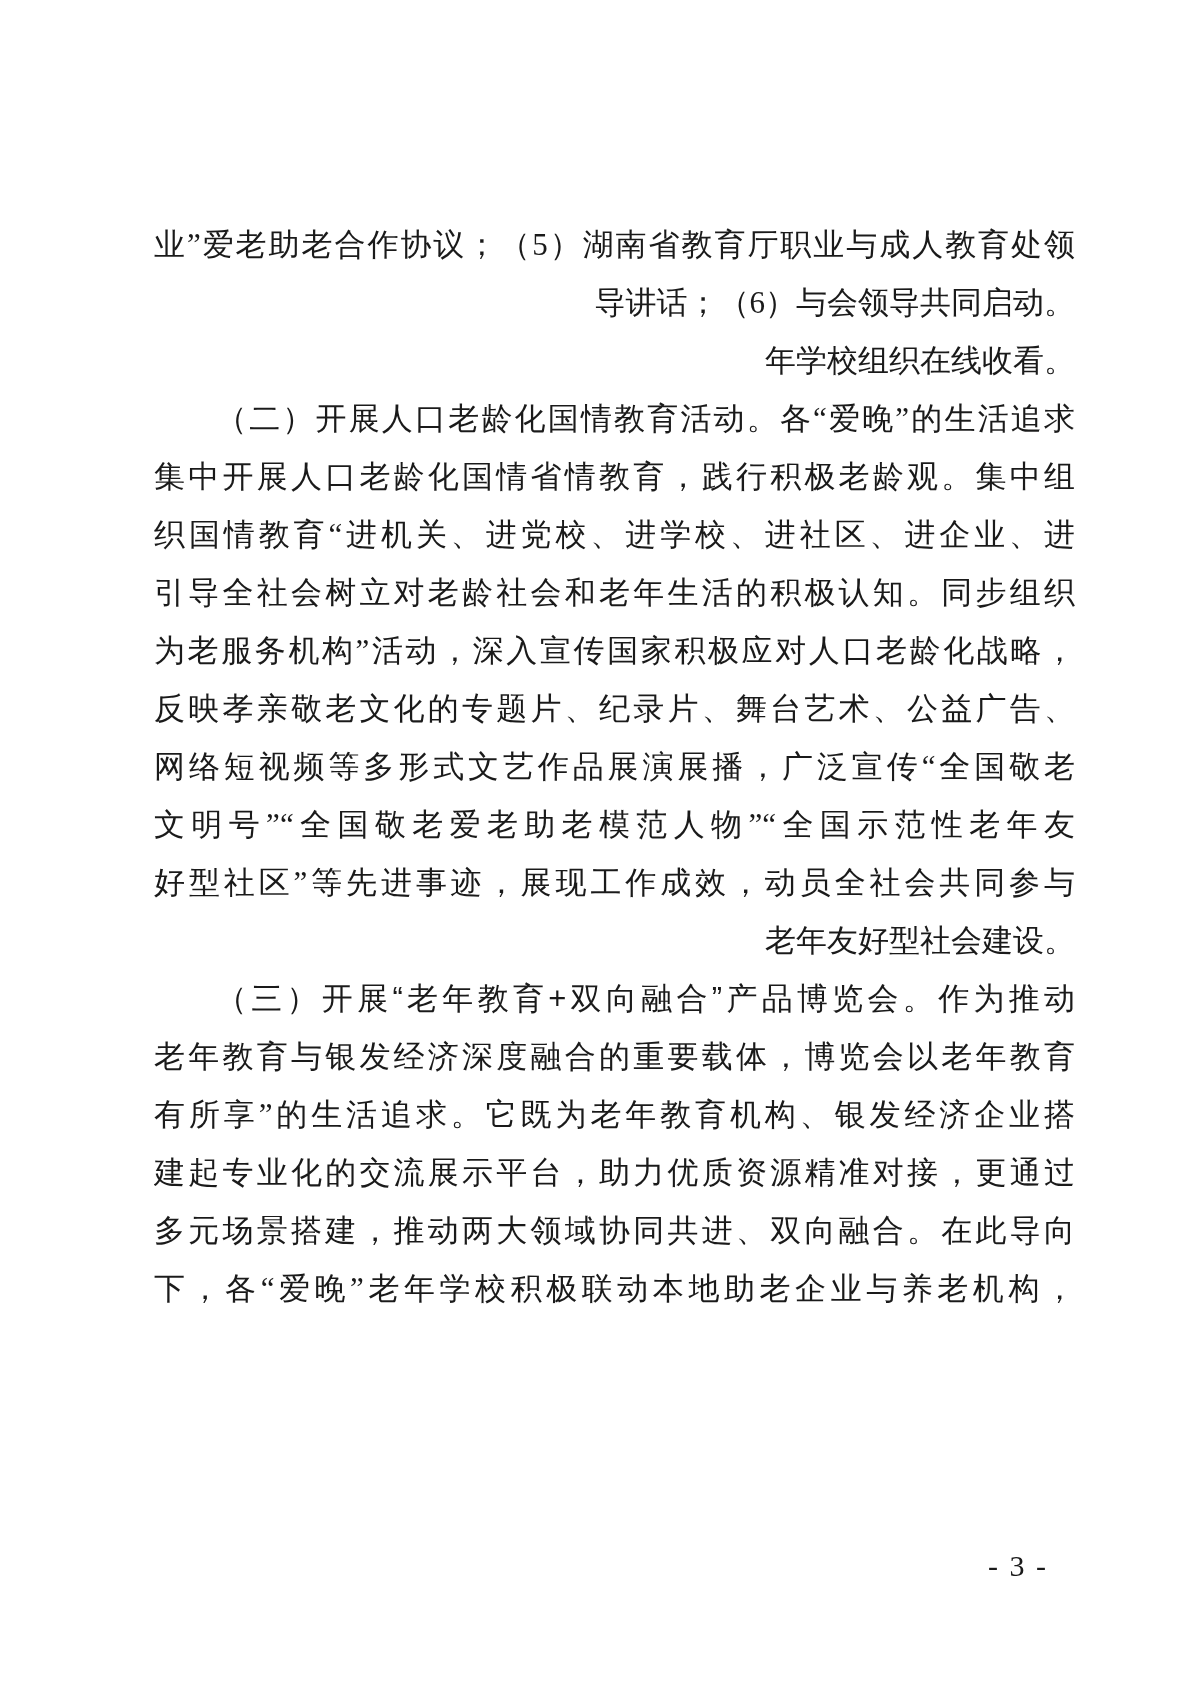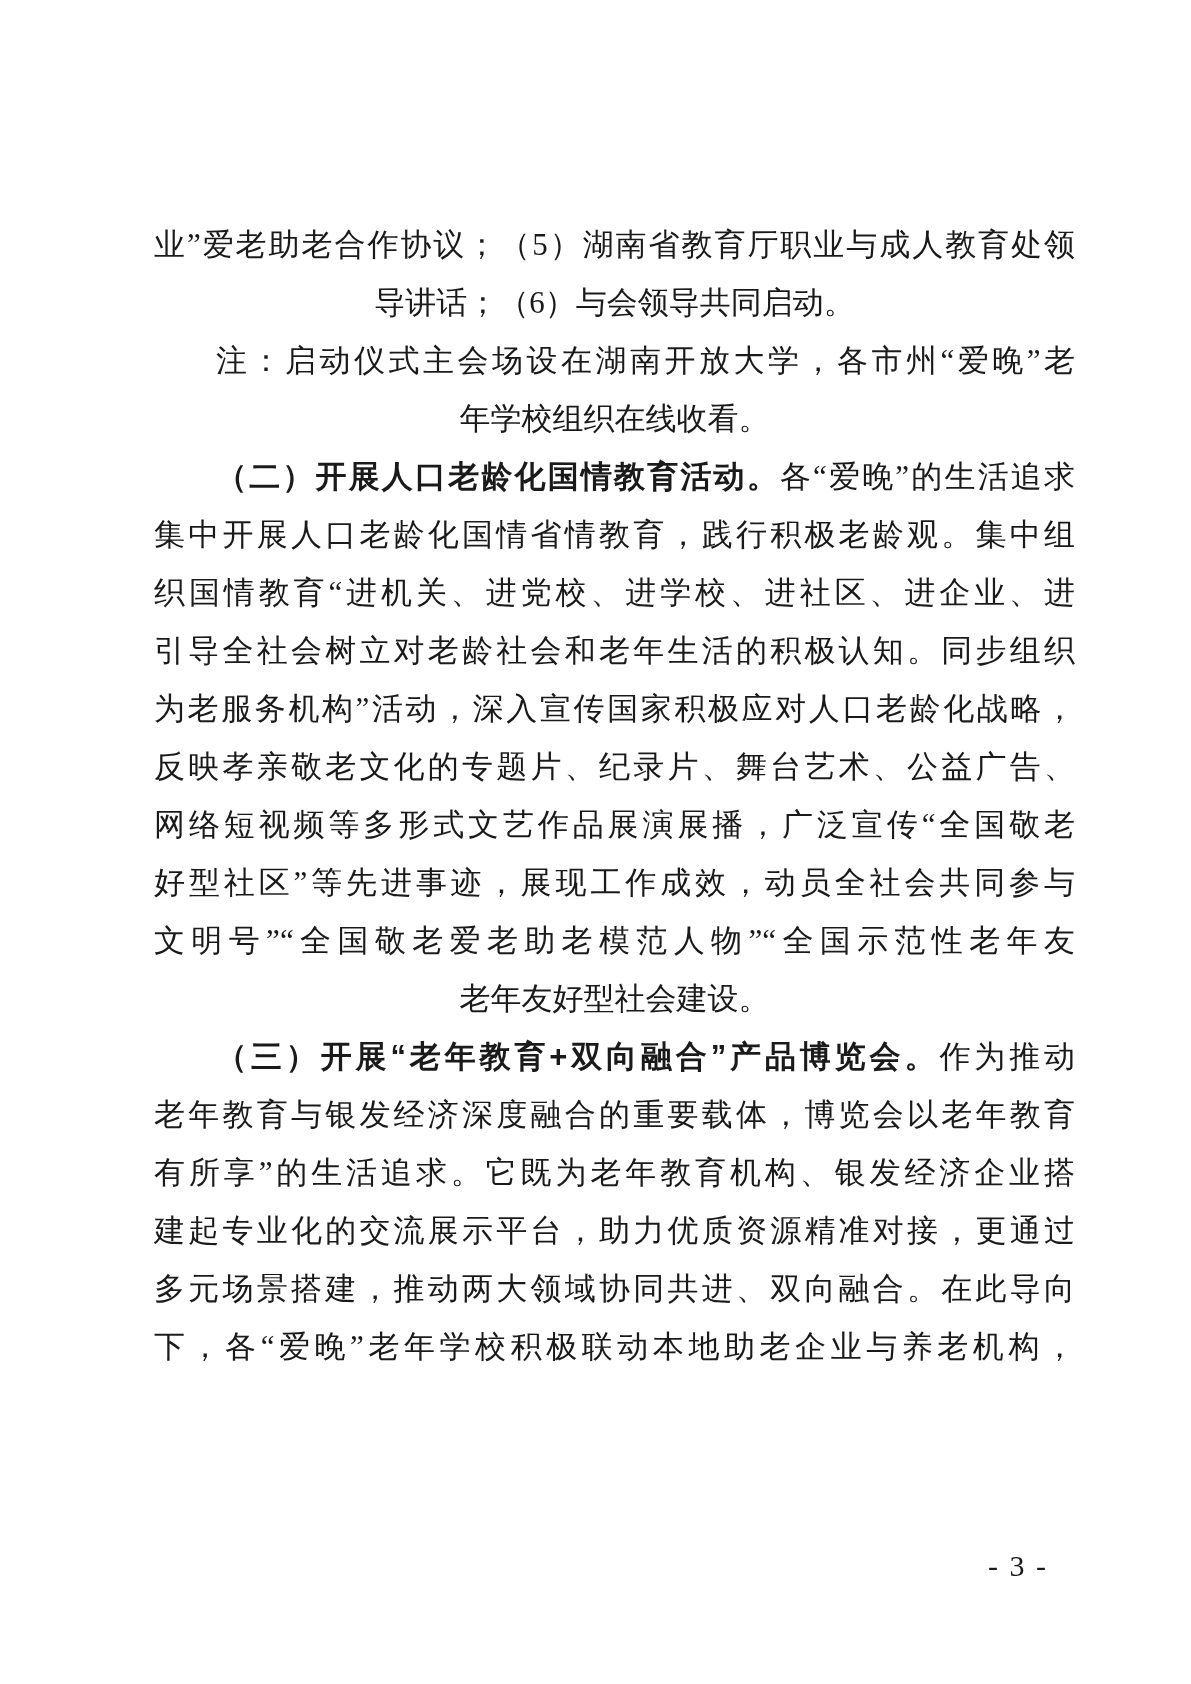--- a/index.html
+++ b/index.html
@@ -16,34 +16,34 @@
   .text-block {
     position: absolute;
     left: 154px;
     top: 216px;
     width: 921px;
   }
   .line {
     height: 58px;
     line-height: 58px;
     font-size: 31px;
-    text-align: center;
+    text-align: right;
     overflow: hidden;
   }
   .line.fill {
     text-align: justify;
     text-align-last: justify;
     -moz-text-align-last: justify;
     text-justify: inter-character;
   }
   .line.indent {
     text-indent: 62px;
   }
   .seg.heading {
-    font-weight: 700;
+    font-weight: 400;
     font-family: "Liberation Sans", sans-serif;
   }
   .page-number {
     position: absolute;
     left: 988px;
     top: 1548px;
     font-size: 30px;
     line-height: 36px;
     letter-spacing: 2px;
     color: #1a1a1a;
@@ -51,31 +51,30 @@
     white-space: pre;
   }
 </style>
 </head>
 <body>
 
 <div class="page">
   <div class="text-block">
       <div class="line fill"><span class="seg">业”爱老助老合作协议；（5）湖南省教育厅职业与成人教育处领</span></div>
       <div class="line"><span class="seg">导讲话；（6）与会领导共同启动。</span></div>
-      <div class="line fill indent"><span class="seg">注：启动仪式主会场设在湖南开放大学，各市州“爱晚”老</span></div>
       <div class="line"><span class="seg">年学校组织在线收看。</span></div>
       <div class="line fill indent"><span class="seg heading">（二）开展人口老龄化国情教育活动。</span><span class="seg">各“爱晚”的生活追求</span></div>
       <div class="line fill"><span class="seg">集中开展人口老龄化国情省情教育，践行积极老龄观。集中组</span></div>
       <div class="line fill"><span class="seg">织国情教育“进机关、进党校、进学校、进社区、进企业、进</span></div>
       <div class="line fill"><span class="seg">引导全社会树立对老龄社会和老年生活的积极认知。同步组织</span></div>
       <div class="line fill"><span class="seg">为老服务机构”活动，深入宣传国家积极应对人口老龄化战略，</span></div>
       <div class="line fill"><span class="seg">反映孝亲敬老文化的专题片、纪录片、舞台艺术、公益广告、</span></div>
       <div class="line fill"><span class="seg">网络短视频等多形式文艺作品展演展播，广泛宣传“全国敬老</span></div>
+      <div class="line fill"><span class="seg">文明号”“全国敬老爱老助老模范人物”“全国示范性老年友</span></div>
       <div class="line fill"><span class="seg">好型社区”等先进事迹，展现工作成效，动员全社会共同参与</span></div>
-      <div class="line fill"><span class="seg">文明号”“全国敬老爱老助老模范人物”“全国示范性老年友</span></div>
       <div class="line"><span class="seg">老年友好型社会建设。</span></div>
       <div class="line fill indent"><span class="seg heading">（三）开展“老年教育+双向融合”产品博览会。</span><span class="seg">作为推动</span></div>
       <div class="line fill"><span class="seg">老年教育与银发经济深度融合的重要载体，博览会以老年教育</span></div>
       <div class="line fill"><span class="seg">有所享”的生活追求。它既为老年教育机构、银发经济企业搭</span></div>
       <div class="line fill"><span class="seg">建起专业化的交流展示平台，助力优质资源精准对接，更通过</span></div>
       <div class="line fill"><span class="seg">多元场景搭建，推动两大领域协同共进、双向融合。在此导向</span></div>
       <div class="line fill"><span class="seg">下，各“爱晚”老年学校积极联动本地助老企业与养老机构，</span></div>
     </div>
   <div class="page-number">- 3 -</div>
 </div>

